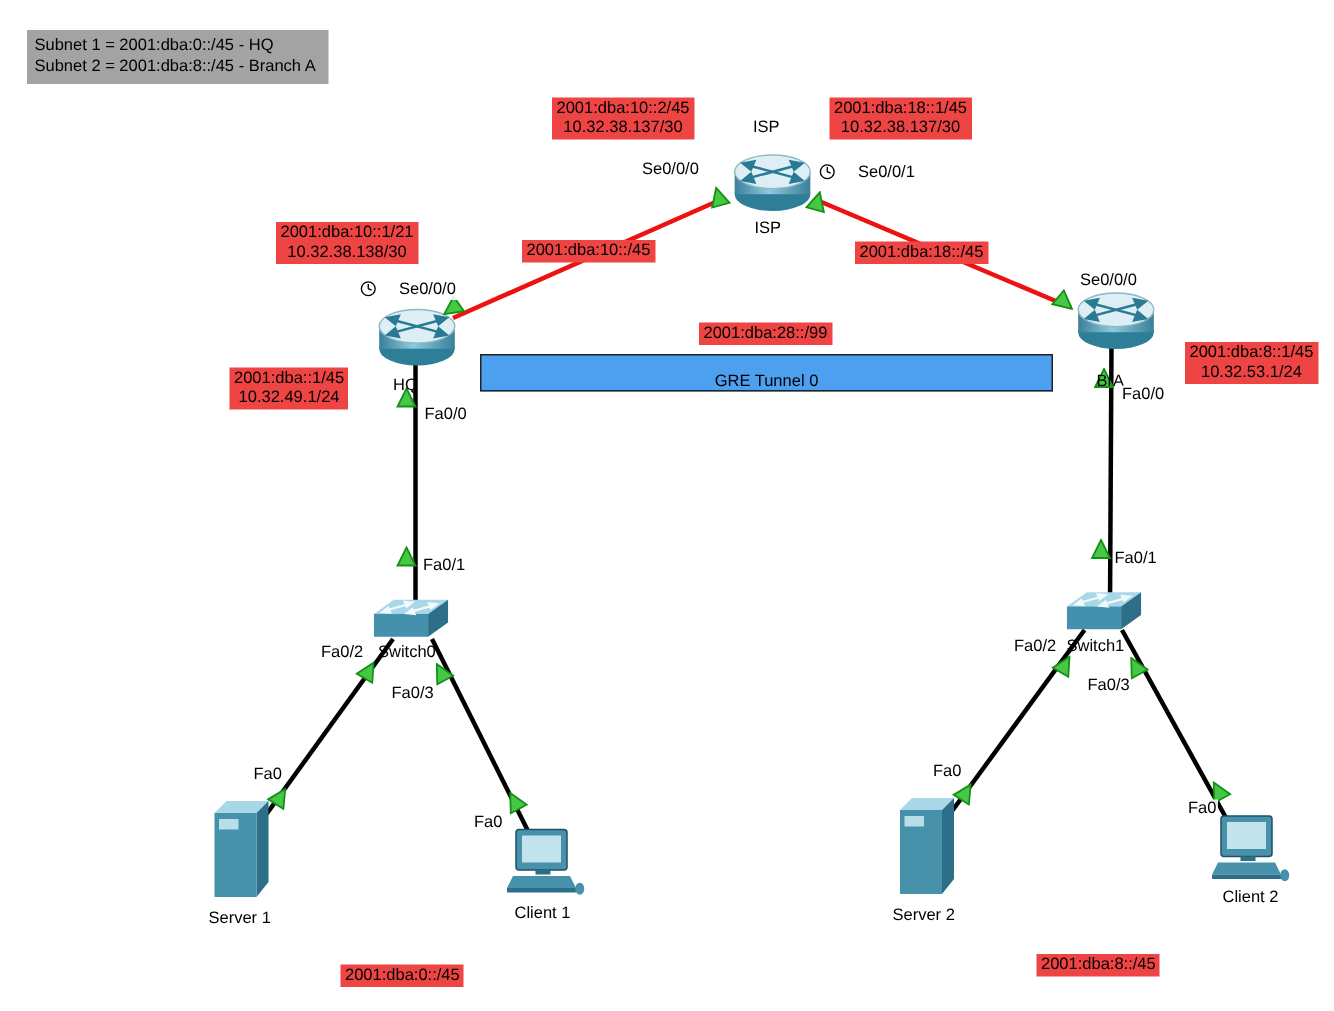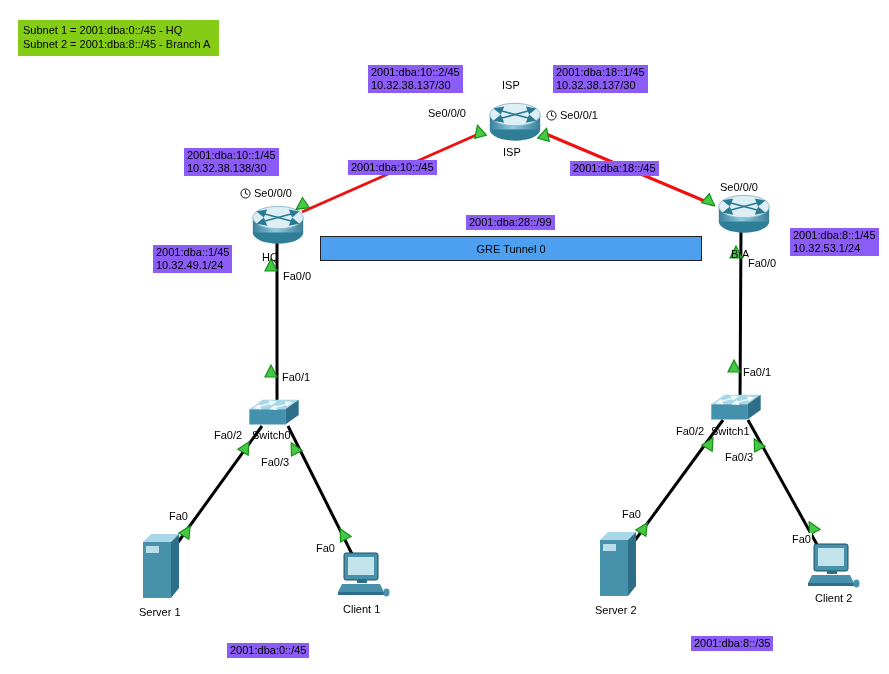--- a/index.html
+++ b/index.html
@@ -1,27 +1,27 @@
 <!DOCTYPE html>
 <html><head>
 <meta charset="utf-8">
 <style>
   html,body{margin:0;padding:0;background:#fff;}
   .canvas{position:relative;width:889px;height:674px;background:#ffffff;overflow:hidden;
           font-family:"Liberation Sans", sans-serif;}
   svg.overlay{position:absolute;left:0;top:0;}
   .lbl{position:absolute;font-size:11px;line-height:13px;color:#000;white-space:nowrap;}
-  .ip{background:#8b5cf6;padding:1px 3px;}
+  .ip{background:#ef4444;padding:1px 3px;text-align:center;}
   .port{background:rgba(255,255,255,0.88);padding:0 1px;}
   .name{background:transparent;}
-  .clockport{display:inline-flex;align-items:center;gap:3px;}
-  .legend{position:absolute;left:18px;top:20px;background:#84cc16;padding:4px 9px 5px 5px;
+  .clockport{display:inline-flex;align-items:flex-start;gap:15px;}
+  .legend{position:absolute;left:18px;top:20px;background:#a3a3a3;padding:4px 9px 5px 5px;
           font-size:11px;line-height:13.5px;color:#000;}
   .tunnel-box{position:absolute;left:320px;top:236px;width:380px;height:23px;background:#4da0f0;
-          border:1px solid #222;display:flex;align-items:center;justify-content:center;
+          border:1px solid #222;display:flex;align-items:flex-end;justify-content:center;
           font-size:11px;color:#000;}
 </style>
 </head>
 <body>
 
 <div class="canvas">
 
   <svg class="overlay" width="889" height="674" viewBox="0 0 889 674">
     <defs>
       <linearGradient id="gradRouterSide" x1="0" y1="0" x2="1" y2="0">
@@ -137,21 +137,21 @@
       <path d="M6 6V2.5M6 6l2.5 1" stroke="#000" fill="none"></path>
     </svg>
     <span>Se0/0/1</span>
   </div>
   <div class="lbl name" style="left:503px;top:146px">ISP</div>
 
   <div class="lbl ip" style="left:348px;top:160px">2001:dba:10::/45</div>
   <div class="lbl ip" style="left:570px;top:161px">2001:dba:18::/45</div>
 
   <div class="lbl ip" style="left:184px;top:148px">
-    <div>2001:dba:10::1/45</div>
+    <div>2001:dba:10::1/21</div>
     <div>10.32.38.138/30</div>
   </div>
   <div class="lbl port clockport" style="left:239px;top:187px">
     <svg width="11" height="11" viewBox="0 0 12 12">
       <circle cx="6" cy="6" r="5" fill="#fff" stroke="#000"></circle>
       <path d="M6 6V2.5M6 6l2.5 1" stroke="#000" fill="none"></path>
     </svg>
     <span>Se0/0/0</span>
   </div>
   <div class="lbl name" style="left:262px;top:251px">HQ</div>
@@ -182,15 +182,15 @@
   <div class="lbl port" style="left:168px;top:510px">Fa0</div>
   <div class="lbl name" style="left:139px;top:606px">Server 1</div>
   <div class="lbl port" style="left:315px;top:542px">Fa0</div>
   <div class="lbl name" style="left:343px;top:603px">Client 1</div>
   <div class="lbl port" style="left:621px;top:508px">Fa0</div>
   <div class="lbl name" style="left:595px;top:604px">Server 2</div>
   <div class="lbl port" style="left:791px;top:533px">Fa0</div>
   <div class="lbl name" style="left:815px;top:592px">Client 2</div>
 
   <div class="lbl ip" style="left:227px;top:643px">2001:dba:0::/45</div>
-  <div class="lbl ip" style="left:691px;top:636px">2001:dba:8::/35</div>
+  <div class="lbl ip" style="left:691px;top:636px">2001:dba:8::/45</div>
 
 </div>
 
 </body></html>

